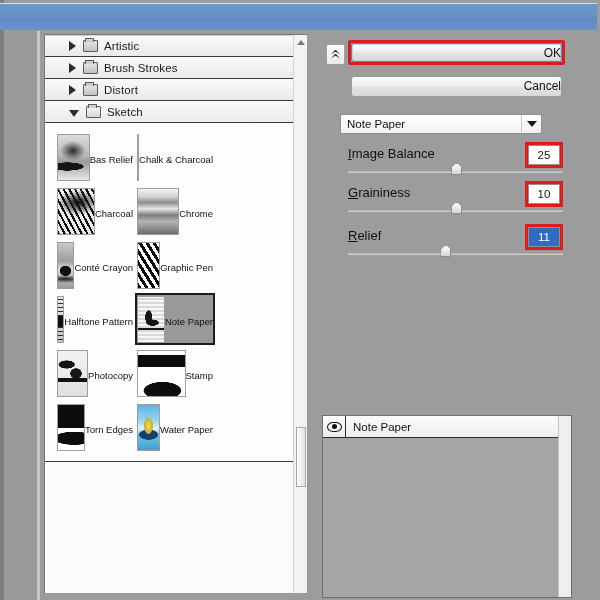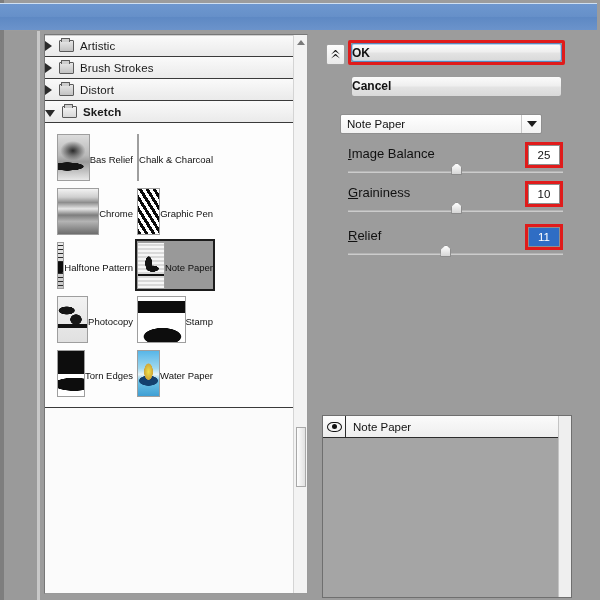--- a/index.html
+++ b/index.html
@@ -63,21 +63,21 @@
     position: absolute; left: 2px; width: 10px; top: 392px; height: 60px;
     background: linear-gradient(to right,#fdfdfd,#e2e2e2);
     border: 1px solid #a8a8a8;
   }
 
   
   .cat-row {
     height: 22px; display: flex; align-items: center;
     background: linear-gradient(to bottom,#fafafa 0%,#f2f2f2 50%,#eaeaea 100%);
     border-bottom: 1px solid #3a3a3a;
-    padding-left: 0; position: relative;
+    padding-left: 24px; position: relative;
   }
   .cat-row.first { border-top: 1px solid #cfcfcf; }
   .tri {
     width: 0; height: 0; margin-right: 7px;
     border-top: 5px solid transparent; border-bottom: 5px solid transparent;
     border-left: 7px solid #2b2b2b;
   }
   .tri.open {
     border-left: 5px solid transparent; border-right: 5px solid transparent;
     border-top: 7px solid #2b2b2b; border-bottom: 0;
@@ -87,21 +87,21 @@
     width: 15px; height: 12px; margin-right: 6px; position: relative;
     background: linear-gradient(to bottom,#e6e6e6,#c2c2c2);
     border: 1px solid #5a5a5a; border-radius: 1px;
   }
   .folder::before {
     content:''; position: absolute; left: 1px; top: -3px; width: 7px; height: 3px;
     background: #cecece; border: 1px solid #5a5a5a; border-bottom: 0; border-radius: 1px 1px 0 0;
   }
   .folder.open { background: linear-gradient(to bottom,#f4f4f4,#d8d8d8); }
   .cat-label { font-size: 11.5px; color: #1a1a1a; letter-spacing: .1px; }
-  .cat-label.bold { font-weight: bold; }
+  .cat-label.bold { font-weight: normal; }
 
   
   .thumb-grid {
     background: #fdfdfd; padding: 8px 0 6px 10px;
     display: flex; flex-wrap: wrap;
     border-bottom: 1px solid #3a3a3a;
   }
   .thumb-cell {
     width: 80px; margin-right: 0; margin-bottom: 2px;
     display: flex; flex-direction: row; align-items: center;
@@ -130,23 +130,23 @@
   .chev2 { position: relative; width: 9px; height: 10px; }
   .chev2 span {
     position: absolute; left: 0; width: 9px; height: 2px; background: #1d1d1d;
     clip-path: polygon(0 100%, 50% 0, 100% 100%, 50% 40%);
     height: 5px;
   }
   .chev2 span:nth-child(1){ top:0; }
   .chev2 span:nth-child(2){ top:4px; }
   .btn {
     display: block; width: 215px; height: 21px; line-height: 19px;
-    text-align: left; font-size: 12px; color: #111;
+    text-align: right; font-size: 12px; color: #111;
     background: linear-gradient(to bottom,#fbfbfb 0%,#efefef 45%,#e3e3e3 55%,#d9d9d9 100%);
-    border: 1px solid #9b9b9b; border-radius: 3px; font-weight: bold;
+    border: 1px solid #9b9b9b; border-radius: 3px;
   }
   .ok-outline {
     position: absolute; left: 348px; top: 40px; width: 217px; height: 25px;
     border: 3px solid #e01b1b; border-radius: 2px;
   }
   .btn-ok {
     position: absolute; left: 351px; top: 43px; width: 211px; height: 19px;
     line-height: 18px; border: 1px solid #5b86b8;
     box-shadow: inset 0 0 0 1px #b9d2ea;
   }
@@ -324,23 +324,35 @@
             <div class="thumb-name">Bas Relief</div>
           </div>
           <div class="thumb-cell">
             <div class="thumb-img">
               <div class="art a-chalk"></div>
             </div>
             <div class="thumb-name">Chalk &amp; Charcoal</div>
           </div>
           <div class="thumb-cell">
             <div class="thumb-img">
+              <div class="art a-charcoal"></div>
+            </div>
+            <div class="thumb-name">Charcoal</div>
+          </div>
+          <div class="thumb-cell">
+            <div class="thumb-img">
               <div class="art a-chrome"></div>
             </div>
             <div class="thumb-name">Chrome</div>
+          </div>
+          <div class="thumb-cell">
+            <div class="thumb-img">
+              <div class="art a-conte"></div>
+            </div>
+            <div class="thumb-name">Conté Crayon</div>
           </div>
           <div class="thumb-cell">
             <div class="thumb-img">
               <div class="art a-graphicpen"></div>
             </div>
             <div class="thumb-name">Graphic Pen</div>
           </div>
           <div class="thumb-cell">
             <div class="thumb-img">
               <div class="art a-halftone"></div>

